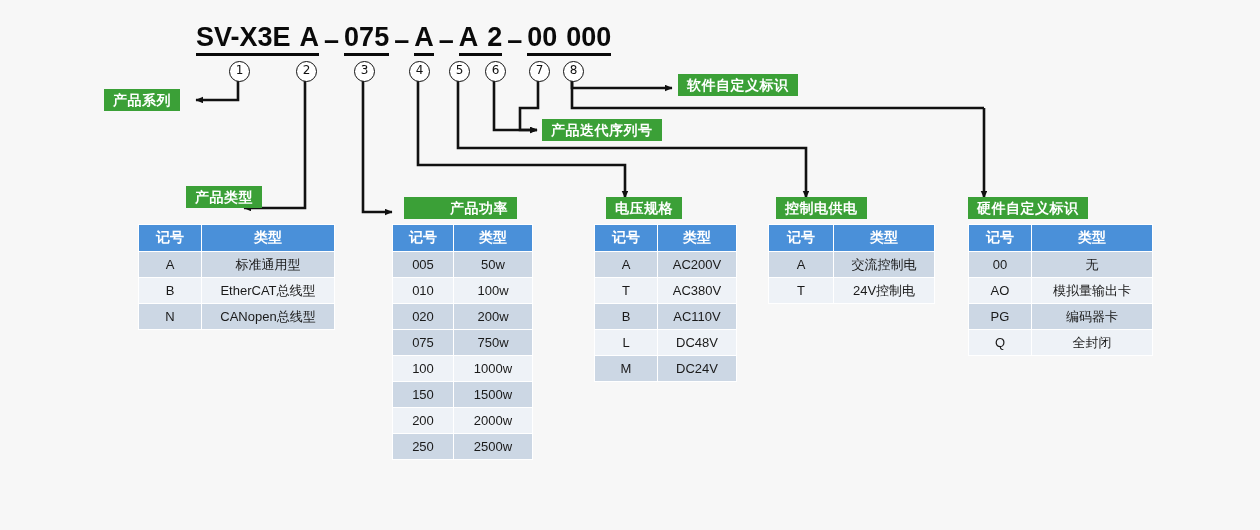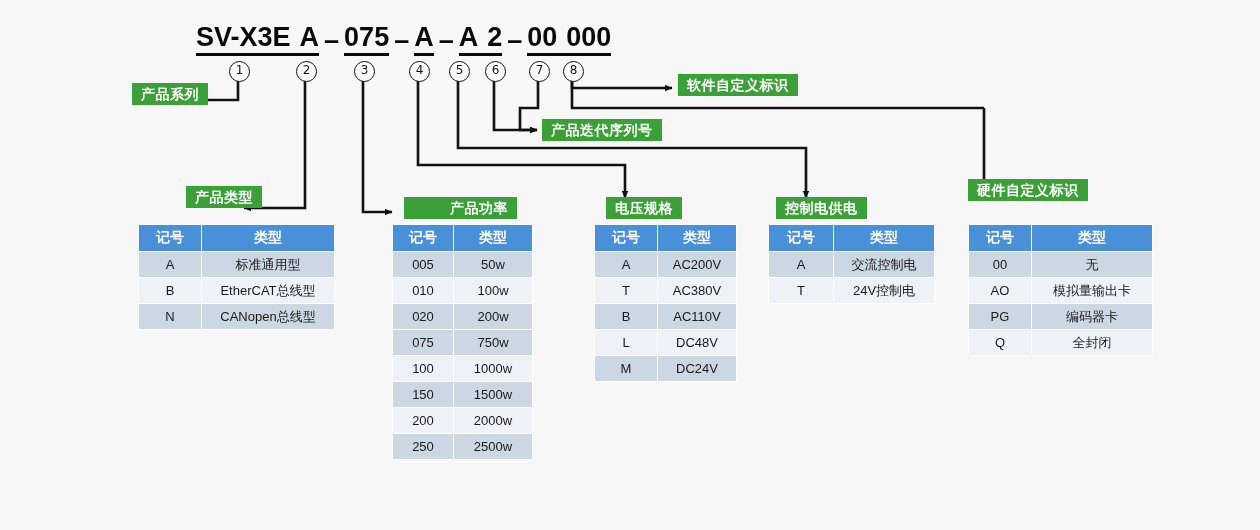--- a/index.html
+++ b/index.html
@@ -114,26 +114,26 @@
 
   <div class="circ" style="left:229px;top:61px;">1</div>
   <div class="circ" style="left:296px;top:61px;">2</div>
   <div class="circ" style="left:354px;top:61px;">3</div>
   <div class="circ" style="left:409px;top:61px;">4</div>
   <div class="circ" style="left:449px;top:61px;">5</div>
   <div class="circ" style="left:485px;top:61px;">6</div>
   <div class="circ" style="left:529px;top:61px;">7</div>
   <div class="circ" style="left:563px;top:61px;">8</div>
 
-  <div class="glabel" style="left:104px;top:83px;margin-left:28px;">产品系列</div>
+  <div class="glabel" style="left:104px;top:89px;">产品系列</div>
   <div class="glabel" style="left:186px;top:186px;">产品类型</div>
   <div class="glabel" style="left:404px;top:197px;padding-left:46px;">产品功率</div>
   <div class="glabel" style="left:606px;top:197px;">电压规格</div>
   <div class="glabel" style="left:776px;top:197px;">控制电供电</div>
-  <div class="glabel" style="left:968px;top:179px;">硬件自定义标识</div>
+  <div class="glabel" style="left:968px;top:197px;">硬件自定义标识</div>
   <div class="glabel" style="left:678px;top:74px;">软件自定义标识</div>
   <div class="glabel" style="left:542px;top:119px;">产品迭代序列号</div>
 
   <table class="tbl" style="left:138px;top:224px;">
     <thead>
       <tr>
         <th class="c-code">记号</th>
         <th class="c-type">类型</th>
       </tr>
     </thead>

